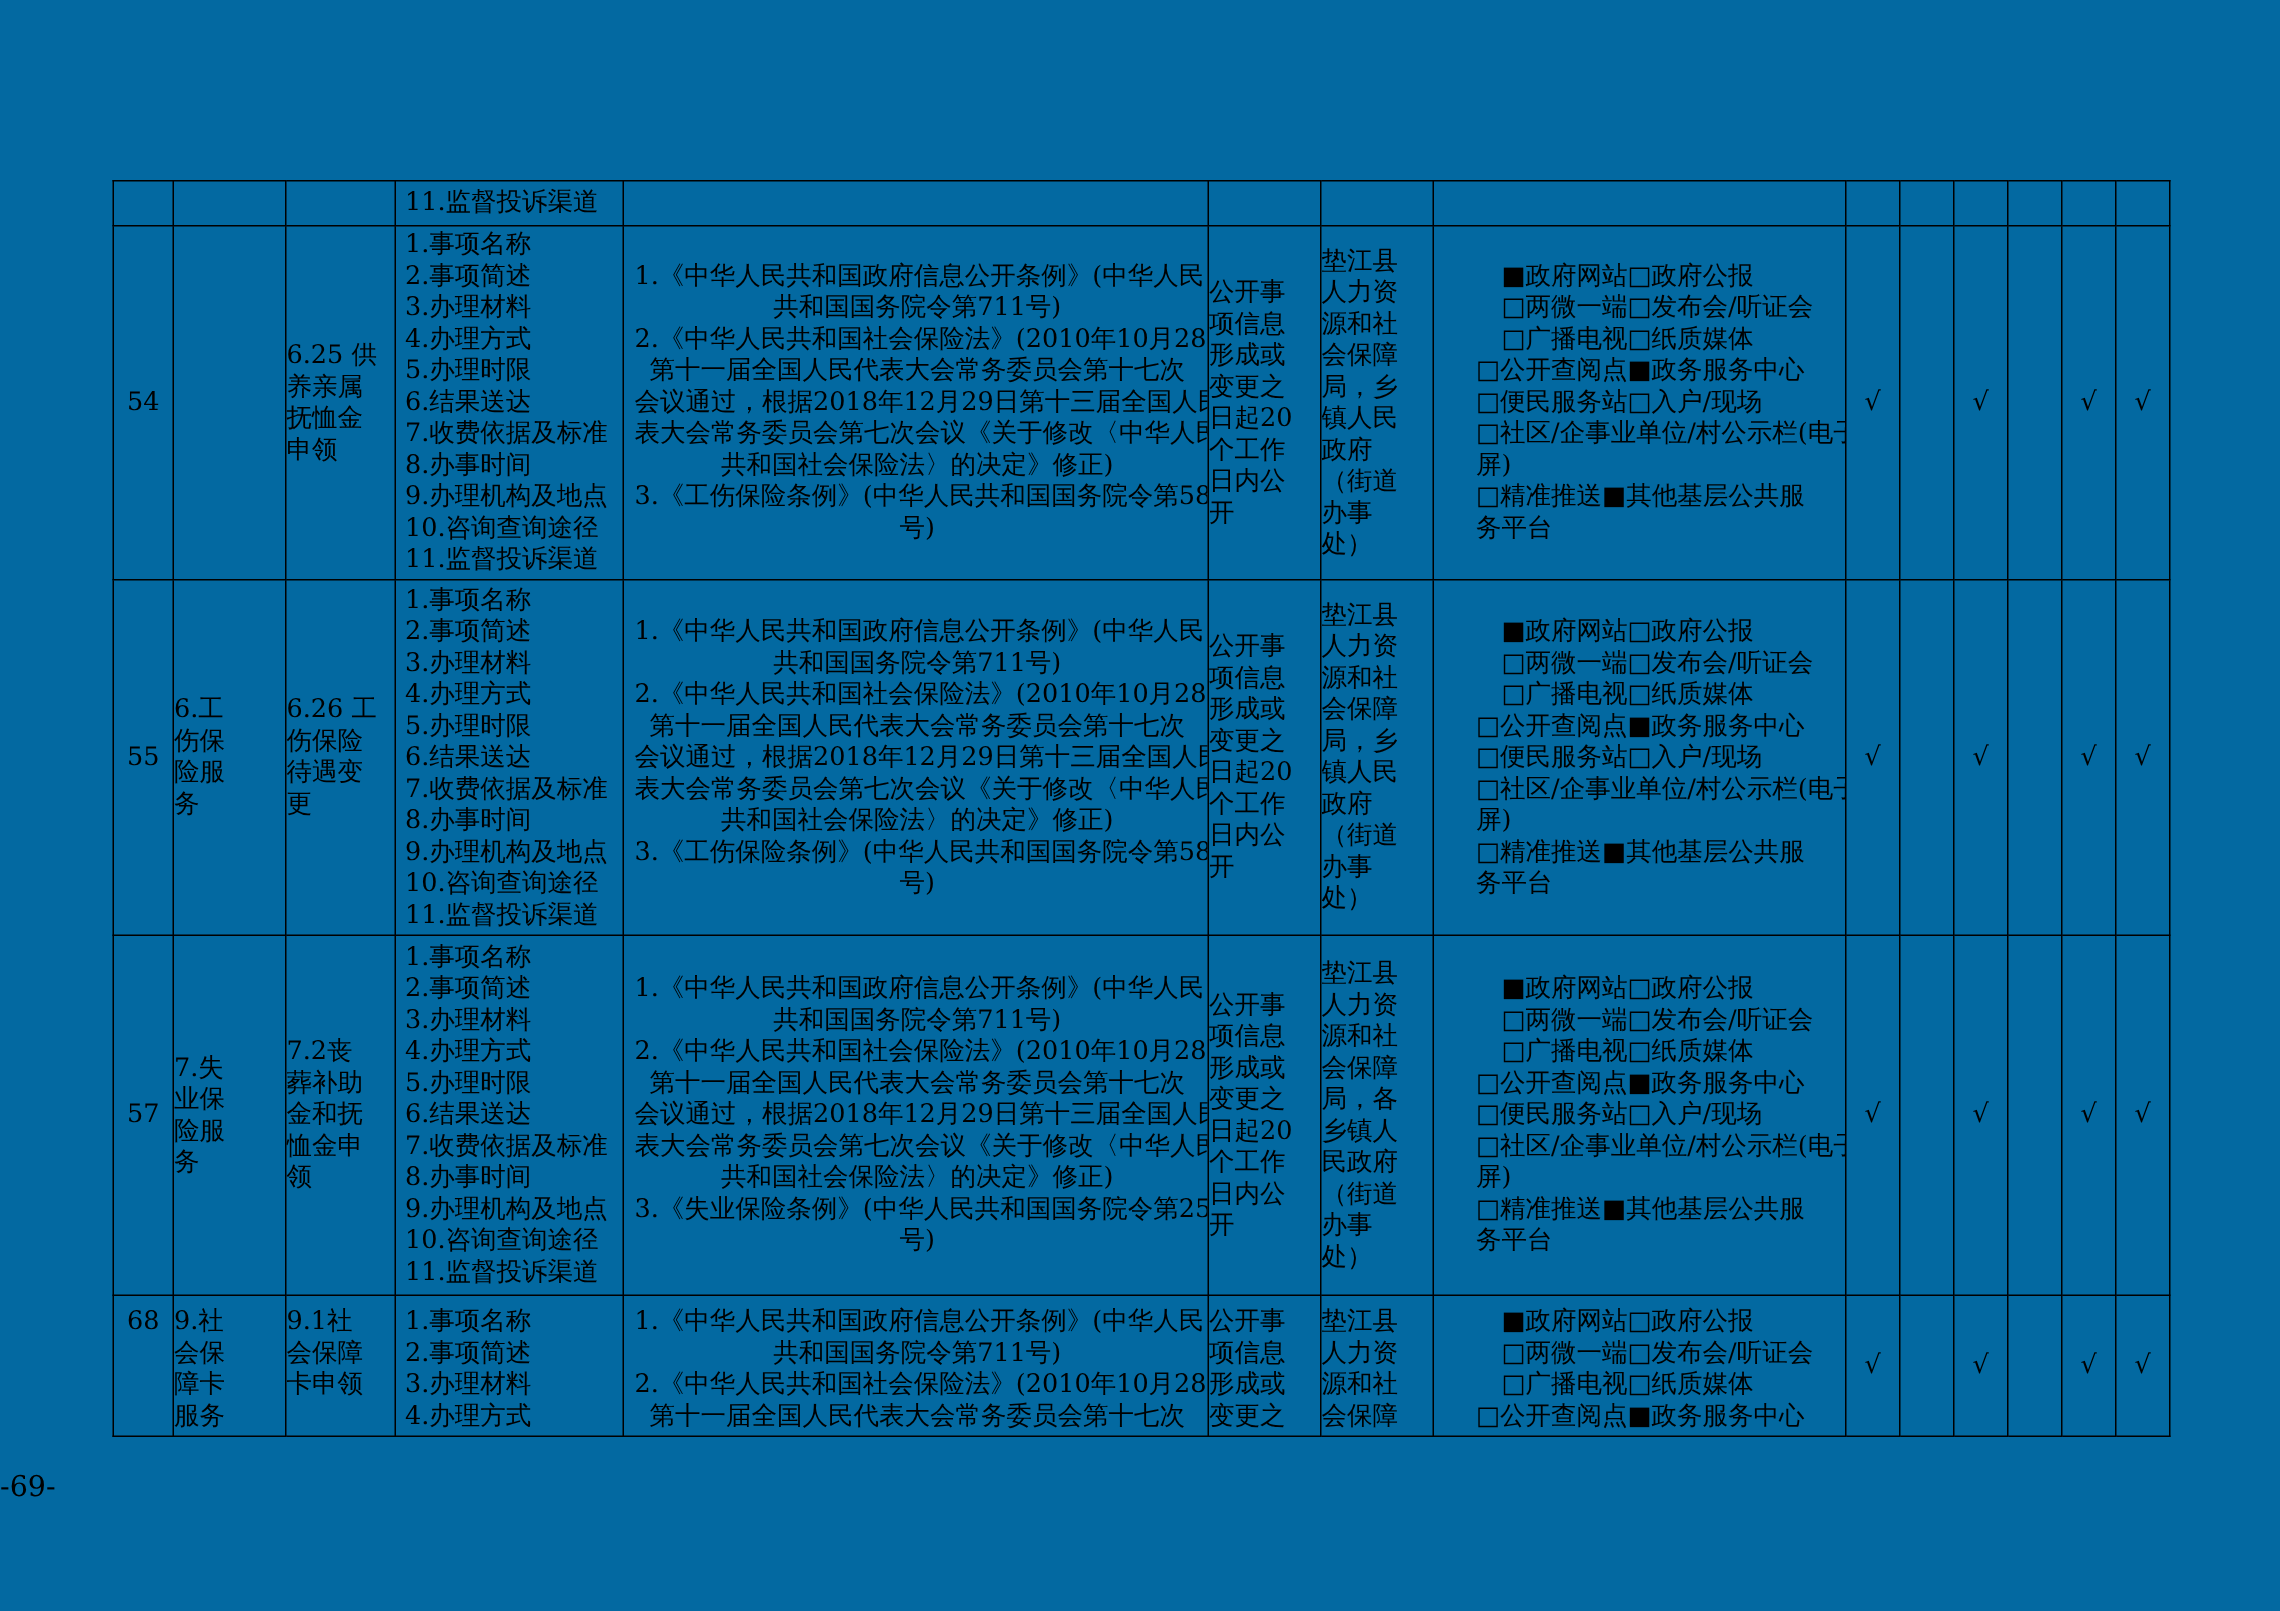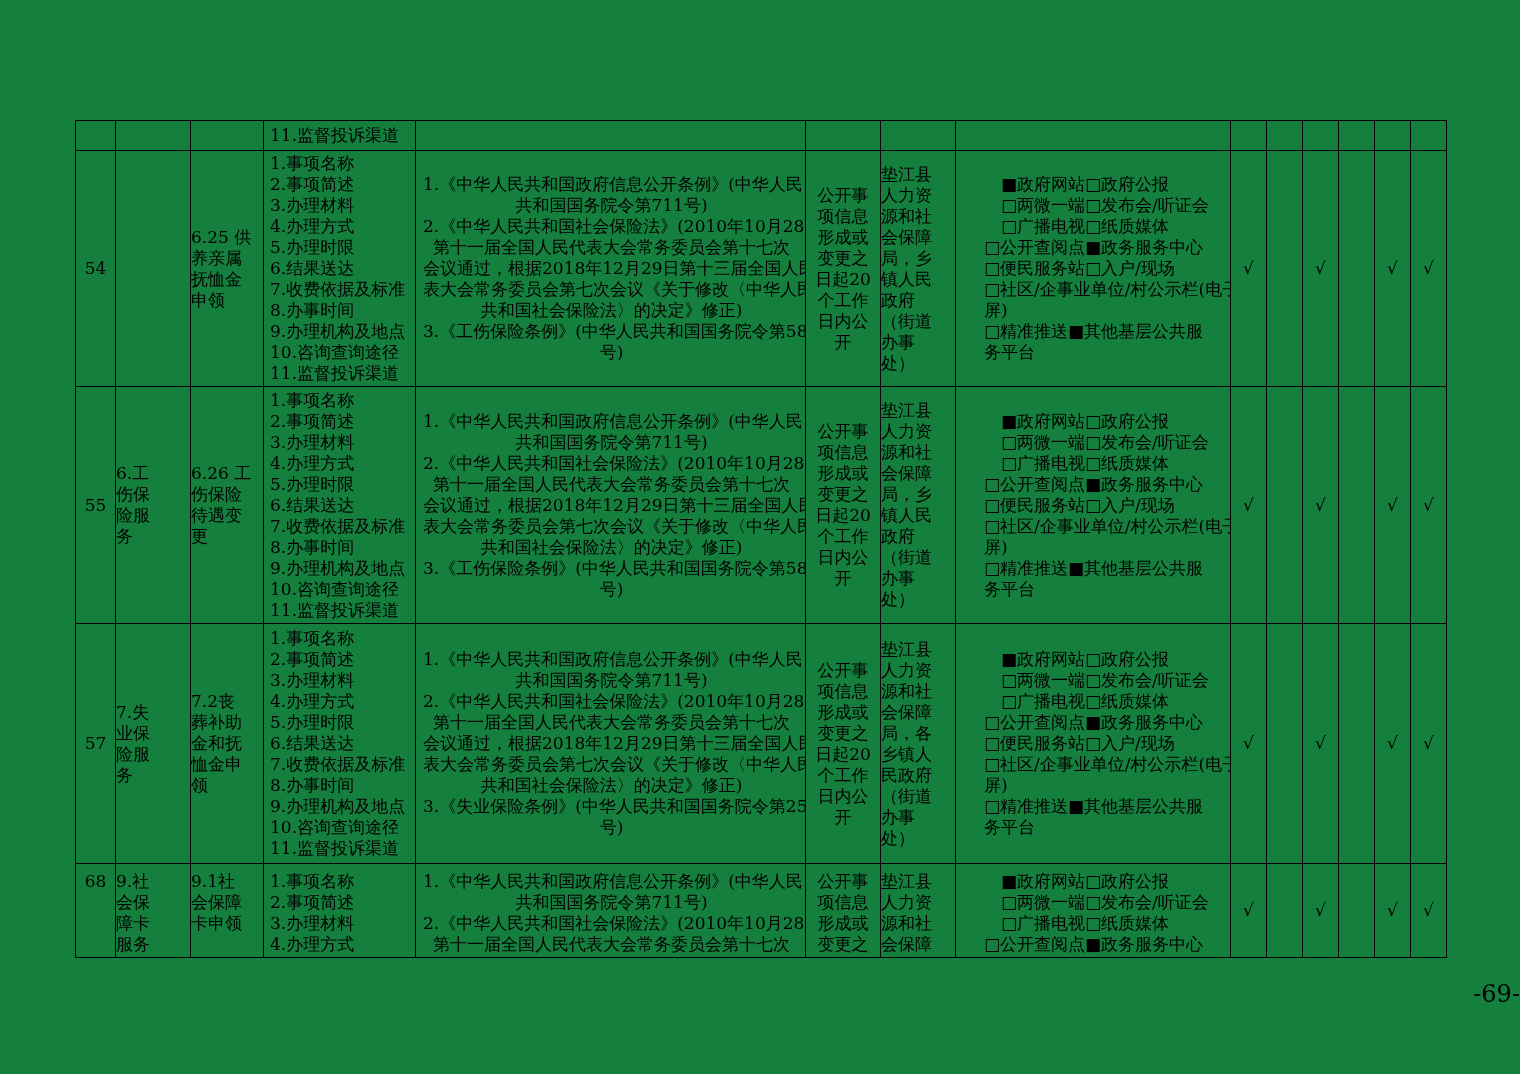--- a/index.html
+++ b/index.html
@@ -2,49 +2,49 @@
 <html><head>
 <meta charset="utf-8">
 <style>
   * { margin:0; padding:0; box-sizing:border-box; }
   html,body { background:#ffffff; }
   body {
     width:1520px; height:1074px; position:relative;
     font-family:"DejaVu Serif","Liberation Serif",serif;
     color:#000;
   }
-  .page { position:absolute; inset:0; background:#15803d; overflow:hidden; }
+  .page { position:absolute; inset:0; background:#0369a1; overflow:hidden; }
   table.doc {
     position:absolute; left:75px; top:120px;
     width:1371px; border-collapse:collapse; table-layout:fixed;
   }
   .doc td {
     border:1px solid #000;
     font-size:17px; line-height:21px;
     vertical-align:middle;
     overflow:hidden;
   }
   .c-num   { text-align:center;margin-top:28px; }
   .c-cat   { text-align:left; white-space:pre; }
   .c-item  { white-space:pre; }
   .c-list  { text-align:left; padding:2px 3px 2px 6px; white-space:pre; }
   .c-legal { text-align:center; padding:2px 5px 2px 7px; white-space:pre; }
-  .c-timing{ text-align:center; white-space:pre; }
+  .c-timing{ white-space:pre; }
   .c-resp  { text-align:left; white-space:pre; }
   .c-channels { text-align:left; padding:2px 3px 2px 7px; }
   .c-check { text-align:center; }
   .ch-pair { display:flex; line-height:21px; }
   .ch-pair span:first-child { flex:0 0 122px;text-align:right; }
   .ch-pair span:last-child  { flex:1 1 auto; }
   .ch-extra { white-space:pre; line-height:21px;margin-left:21px; }
   tr.cut td { vertical-align:top; padding-top:7px; }
   tr.cut td.c-check { vertical-align:middle; padding-top:0; }
   .footer {
     position:absolute; left:0; top:980px; width:1520px;
-    text-align:right; font-size:24px;
+    text-align:left; font-size:19px;
   }
 </style>
 </head>
 <body>
 
 <div class="page">
 
   <table class="doc">
     <colgroup>
       <col style="width:40px">

